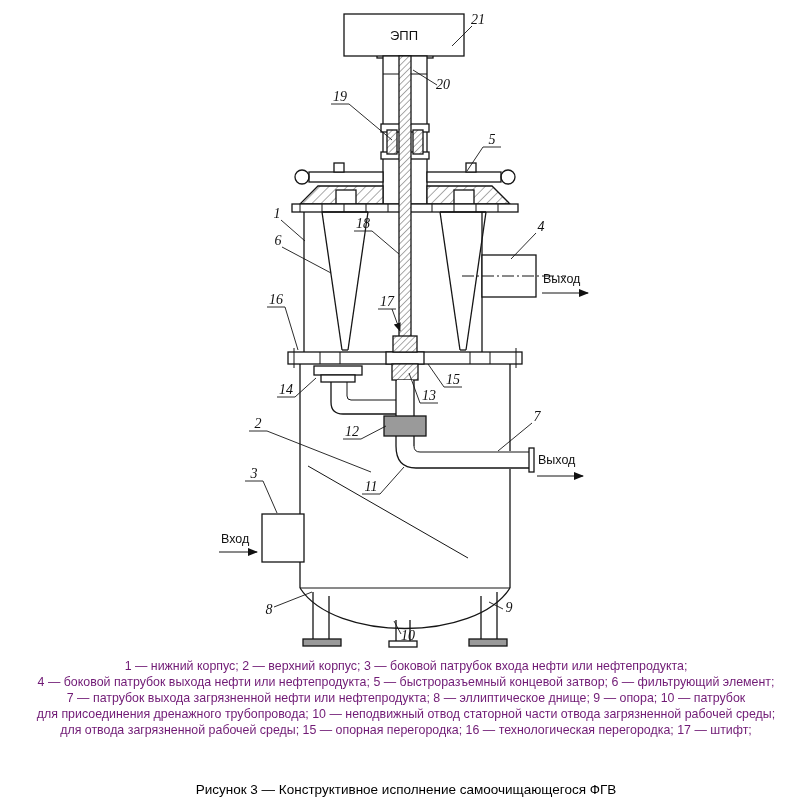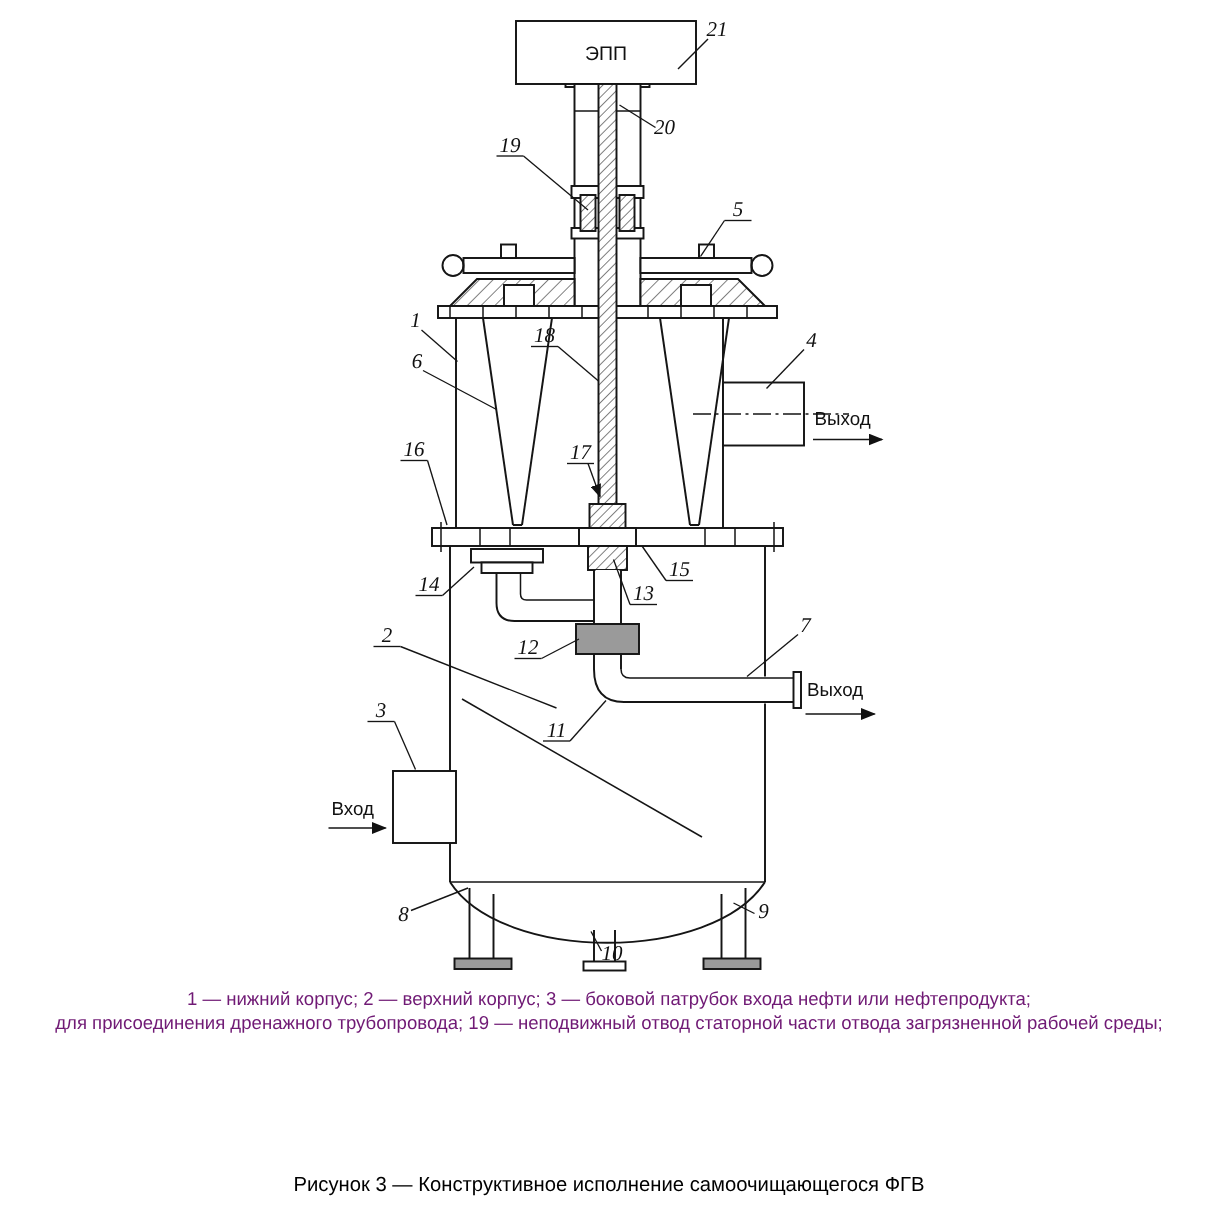--- a/index.html
+++ b/index.html
@@ -249,18 +249,21 @@
     <text class="callout" x="254" y="478" text-anchor="middle">3</text>
     <text class="callout" x="371" y="491" text-anchor="middle">11</text>
     <text class="callout" x="269" y="614" text-anchor="middle">8</text>
     <text class="callout" x="509" y="612" text-anchor="middle">9</text>
     <text class="callout" x="408" y="640" text-anchor="middle">10</text>
   </g>
 </svg>
 
 <div class="legend">
   <div>1 — нижний корпус; 2 — верхний корпус; 3 — боковой патрубок входа нефти или нефтепродукта;</div>
-  <div>для присоединения дренажного трубопровода; 19 — неподвижный отвод статорной части отвода загрязненной рабочей среды;</div>
+  <div>4 — боковой патрубок выхода нефти или нефтепродукта; 5 — быстроразъемный концевой затвор; 6 — фильтрующий элемент;</div>
+  <div>7 — патрубок выхода загрязненной нефти или нефтепродукта; 8 — эллиптическое днище; 9 — опора; 10 — патрубок</div>
+  <div>для присоединения дренажного трубопровода; 10 — неподвижный отвод статорной части отвода загрязненной рабочей среды;</div>
+  <div>для отвода загрязненной рабочей среды; 15 — опорная перегородка; 16 — технологическая перегородка; 17 — штифт;</div>
 </div>
 
 <div class="caption">Рисунок 3 — Конструктивное исполнение самоочищающегося ФГВ</div>
 
 </div>
 
 </body></html>

